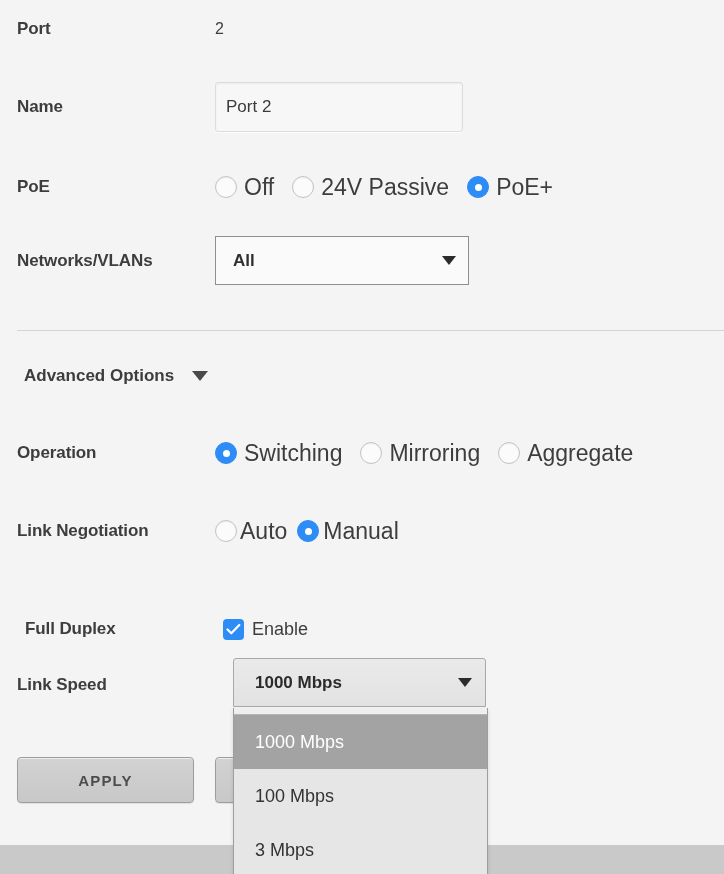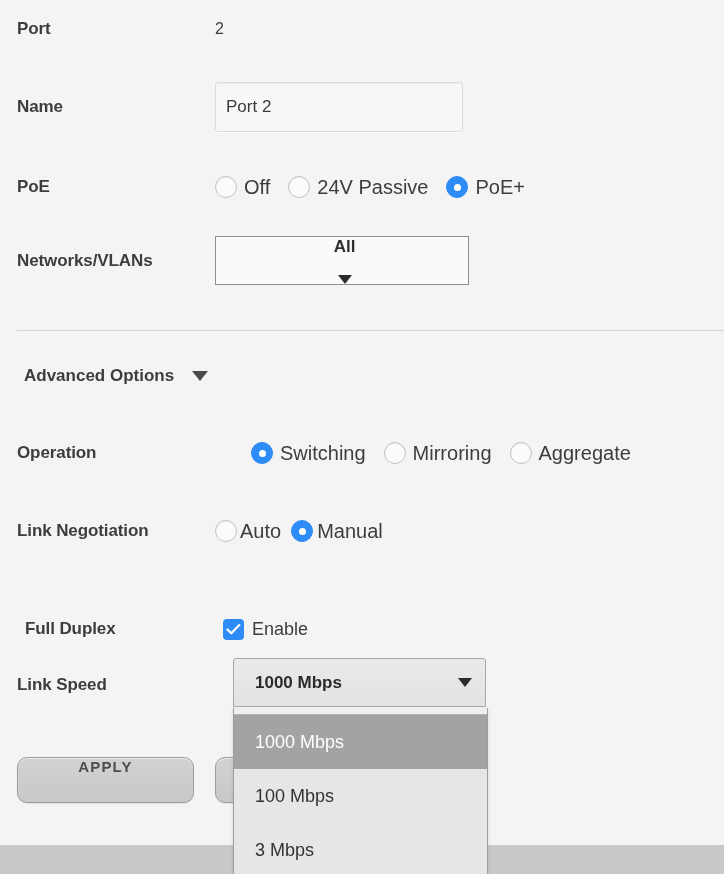--- a/index.html
+++ b/index.html
@@ -100,21 +100,21 @@
     content: "";
     position: absolute;
     left: 50%; top: 50%;
     width: 7px; height: 7px;
     margin-left: -3.5px;
     margin-top: -3.5px;
     border-radius: 50%;
     background: #ffffff;
   }
   .radio-label {
-    font-size: 20px;
+    font-size: 23px;
     color: #3d3d3d;
     margin-left: 7px;
     white-space: nowrap;
   }
 
   
   .check-group { display: flex; align-items: flex-start; }
   .check-box {
     width: 21px; height: 21px;
     border-radius: 4px;
@@ -133,21 +133,20 @@
   .select-box {
     width: 254px;
     height: 49px;
     box-sizing: border-box;
     background: #fafafa;
     border: 1px solid #8f8f8f;
     display: flex;
     align-items: center;
     padding: 0 12px 0 17px;
     position: relative;
-    flex-direction: column;
   }
   .select-value {
     font-size: 17px;
     font-weight: bold;
     color: #2f2f2f;
     flex: 1;
   }
   .caret {
     width: 0; height: 0;
     border-left: 7px solid transparent;
@@ -183,26 +182,27 @@
     border-right: 8px solid transparent;
     border-top: 10px solid #4a4a4a;
   }
 
   
   .btn {
     height: 46px;
     box-sizing: border-box;
     background: linear-gradient(#d2d2d2, #c8c8c8);
     border: 1px solid #9d9d9d;
-    border-radius: 10px;
+    border-radius: 4px;
     color: #4d4d4d;
     font-size: 15px;
     font-weight: bold;
     letter-spacing: 1.2px;
     display: flex;
+    align-items: center;
     justify-content: center;
     box-shadow: 0 1px 1px rgba(0,0,0,0.08), 0 1px 0 rgba(255,255,255,0.6) inset;
     font-family: "Liberation Sans", sans-serif;
   }
 
   
   .dd-button {
     position: absolute;
     left: 233px;
     top: 658px;
@@ -312,21 +312,21 @@
     </div>
   </div>
 
   <div class="divider" style="top:330px;"></div>
 
   <div class="adv-header" style="top:366px;">
     <span class="adv-title">Advanced Options</span>
     <span class="adv-caret"></span>
   </div>
 
-  <div class="row" style="top:436px;height:34px;gap:36px;">
+  <div class="row" style="top:436px;height:34px;">
     <div class="row-label">Operation</div>
     <div class="row-control">
       <div class="radio-group">
         <label class="radio-opt">
           <span class="radio-dot checked"></span>
           <span class="radio-label">Switching</span>
         </label>
         <label class="radio-opt">
           <span class="radio-dot"></span>
           <span class="radio-label">Mirroring</span>

